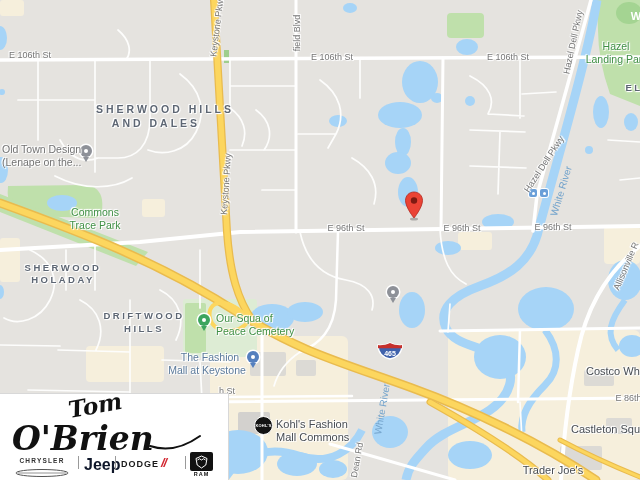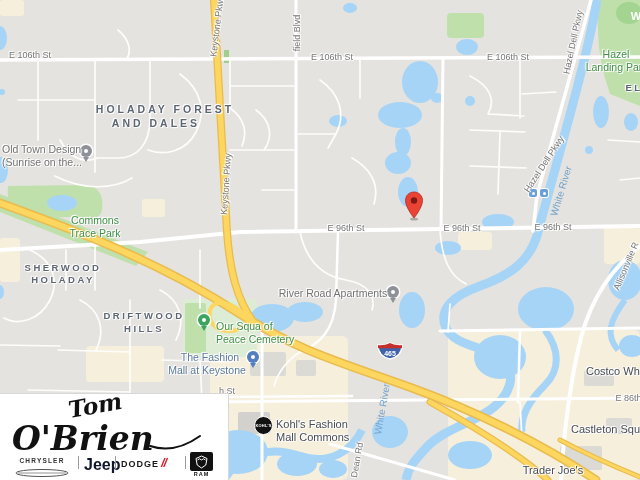--- a/index.html
+++ b/index.html
@@ -6,21 +6,21 @@
   #screen{position:relative;width:640px;height:480px;overflow:hidden;background:#e5e3df;
           font-family:"Liberation Sans",sans-serif;}
   #map-svg{position:absolute;left:0;top:0;}
   .lbl{position:absolute;white-space:nowrap;z-index:5;
        text-shadow:0 0 2px #fff,0 0 2px #fff,0 0 3px #fff,1px 1px 0 #fff,-1px -1px 0 #fff;}
   .c{transform:translate(-50%,-50%);}
   .l{transform:translateY(-50%);}
   .street{font-size:9px;color:#767676;}
   .area{font-size:10.5px;color:#5d6673;font-weight:700;letter-spacing:3px;}
   .area-sm{font-size:9.5px;color:#5d6673;font-weight:700;letter-spacing:2.5px;}
-  .park-lbl{font-size:10.5px;color:#3f8f44;font-weight:500;margin-top:8px;}
+  .park-lbl{font-size:10.5px;color:#3f8f44;font-weight:500;}
   .water-lbl{font-size:10px;color:#74a4cc;text-shadow:none;font-weight:500;}
   .poi{font-size:10.5px;color:#727272;}
   .poi-blue{font-size:10.5px;color:#5b7a9b;}
   .poi-dark{font-size:11px;color:#474c52;text-align:center;}
   .dest{font-size:12px;color:#c62828;font-weight:600;}
   .white-lbl{font-size:11px;color:#fff;font-weight:700;text-shadow:none;}
   .pin{position:absolute;width:12px;height:12px;border-radius:50%;z-index:4;
        box-shadow:0 0 0 1.5px #fff;}
   .pin::before{content:"";position:absolute;left:4px;top:4px;width:4px;height:4px;border-radius:50%;background:#fff;}
   .pin::after{content:"";position:absolute;left:3px;top:12px;width:0;height:0;
@@ -175,39 +175,38 @@
   <span class="lbl street c" style="left:217px;top:26px;transform:translate(-50%,-50%) rotate(-83deg)">Keystone Pkwy</span>
   <span class="lbl street c" style="left:226px;top:184px;transform:translate(-50%,-50%) rotate(-86deg)">Keystone Pkwy</span>
   <span class="lbl street c" style="left:573px;top:42px;transform:translate(-50%,-50%) rotate(-78deg)">Hazel Dell Pkwy</span>
   <span class="lbl street c" style="left:544px;top:164px;transform:translate(-50%,-50%) rotate(-57deg)">Hazel Dell Pkwy</span>
   <span class="lbl street c" style="left:626px;top:266px;transform:translate(-50%,-50%) rotate(-67deg)">Allisonville R</span>
   <span class="lbl street c" style="left:357px;top:460px;transform:translate(-50%,-50%) rotate(-80deg)">Dean Rd</span>
 
   <span class="lbl water-lbl c" style="left:561px;top:191px;transform:translate(-50%,-50%) rotate(-73deg)">White River</span>
   <span class="lbl water-lbl c" style="left:382px;top:409px;transform:translate(-50%,-50%) rotate(-80deg)">White River</span>
 
-  <span class="lbl area c" style="left:165px;top:109px">HOLADAY FOREST</span>
+  <span class="lbl area c" style="left:165px;top:109px">SHERWOOD HILLS</span>
   <span class="lbl area c" style="left:156px;top:123px">AND DALES</span>
   <span class="lbl area-sm c" style="left:63px;top:267px">SHERWOOD</span>
   <span class="lbl area-sm c" style="left:63px;top:279px">HOLADAY</span>
   <span class="lbl area-sm c" style="left:144px;top:315px">DRIFTWOOD</span>
   <span class="lbl area-sm c" style="left:144px;top:328px">HILLS</span>
   <span class="lbl area-sm c" style="left:634px;top:87px">EL</span>
   <span class="lbl white-lbl c" style="left:636px;top:16px">W</span>
 
   <span class="lbl park-lbl c" style="left:95px;top:212px">Commons</span>
   <span class="lbl park-lbl c" style="left:95px;top:225px">Trace Park</span>
   <span class="lbl park-lbl c" style="left:616px;top:46px">Hazel</span>
   <span class="lbl park-lbl c" style="left:614px;top:59px">Landing Par</span>
   <span class="lbl park-lbl l" style="left:216px;top:318px">Our Squa of</span>
   <span class="lbl park-lbl l" style="left:216px;top:331px">Peace Cemetery</span>
 
   <span class="lbl poi l" style="left:2px;top:149px">Old Town Design</span>
-  <span class="lbl poi l" style="left:2px;top:162px">(Sunrise on the...</span>
-  <span class="lbl poi c" style="left:333px;top:293px">River Road Apartments</span>
+  <span class="lbl poi l" style="left:2px;top:162px">(Lenape on the...</span>
   <span class="lbl poi-blue c" style="left:210px;top:357px">The Fashion</span>
   <span class="lbl poi-blue c" style="left:207px;top:370px">Mall at Keystone</span>
   <span class="lbl poi-dark l" style="left:276px;top:424px">Kohl's Fashion</span>
   <span class="lbl poi-dark l" style="left:276px;top:437px">Mall Commons</span>
   <span class="lbl poi-dark c" style="left:553px;top:470px">Trader Joe's</span>
   <span class="lbl poi-dark l" style="left:586px;top:371px">Costco Wh</span>
   <span class="lbl poi-dark l" style="left:571px;top:429px">Castleton Squa</span>
 
   <div id="red-pin">
     <svg width="20" height="30" viewBox="0 0 20 30">

